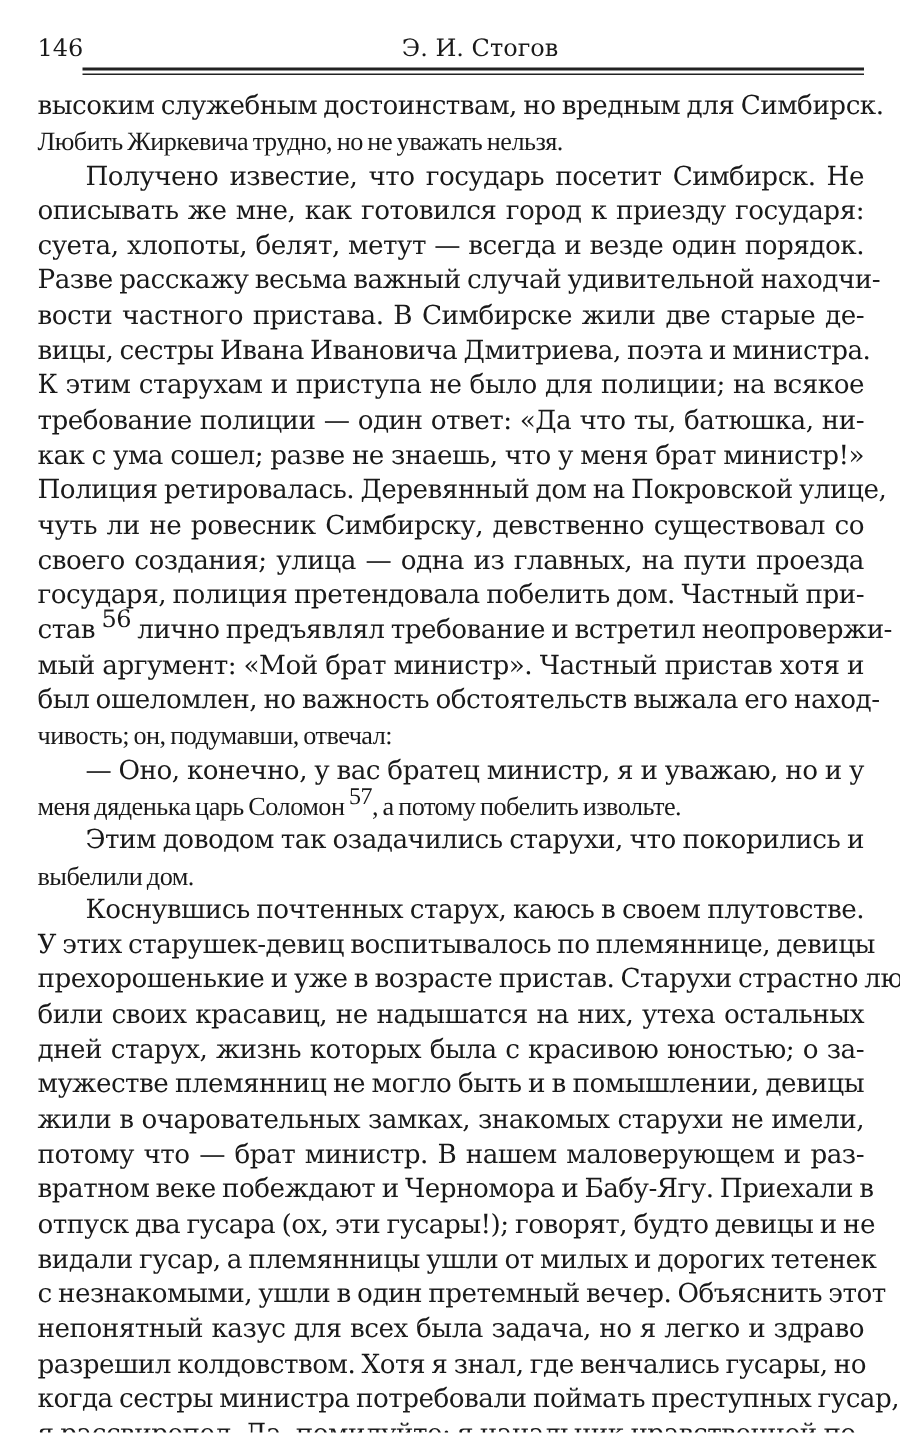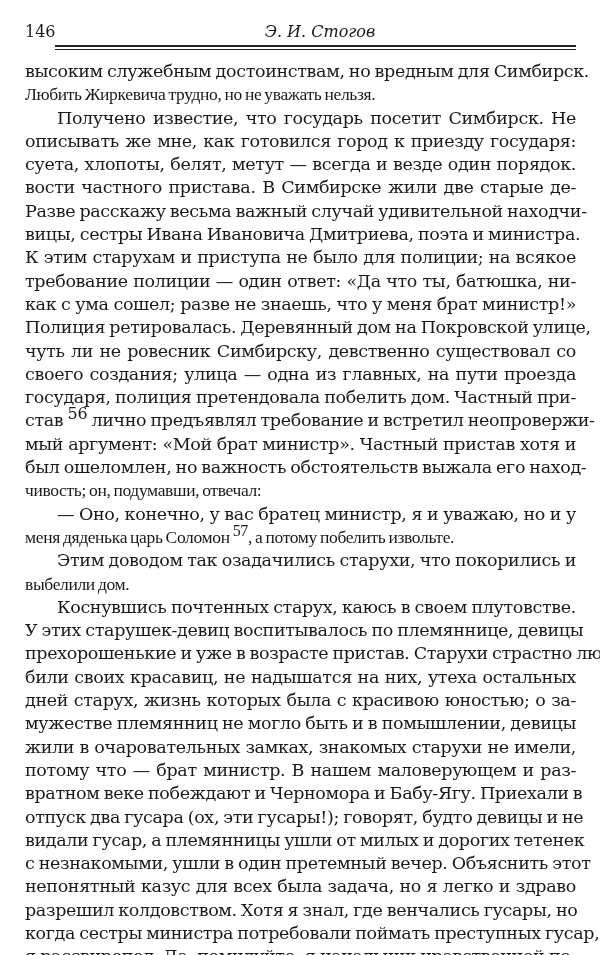--- a/index.html
+++ b/index.html
@@ -1,20 +1,20 @@
 <!DOCTYPE html>
 <html><head>
 <meta charset="utf-8">
 <style>
   html, body { margin: 0; padding: 0; background: #ffffff; }
   body { width: 600px; height: 955px; overflow: hidden; position: relative;
          font-family: "DejaVu Serif", "Liberation Serif", serif; color: #1a1a1a; }
   .page-num { position: absolute; left: 25px; top: 22px; font-size: 16px; text-align: right; }
   .running-head { position: absolute; left: 0; right: 0; top: 22px; text-align: center;
-                  font-size: 16px; font-style: italic; padding-left: 40px; }
+                  font-size: 16px; padding-left: 40px; }
   .rule { position: absolute; left: 55px; width: 521px; top: 45px; height: 5px;
           border-top: 2px solid #222; border-bottom: 1px solid #222; box-sizing: border-box; }
   .body-text { position: absolute; left: 25px; top: 60px; width: 551px; }
   .line { display: block; height: 23.3px; line-height: 23.3px; font-size: 17.5px;
           white-space: nowrap; text-align: justify; text-align-last: justify; letter-spacing: -0.35px; word-spacing: -1px; }
   .line.last { text-align-last: left; font-family: Liberation Serif, serif; }
   .line.indent { padding-left: 32px; }
   sup { font-size: 16px; line-height: 0; vertical-align: 7px; }
 </style>
 </head>
@@ -23,22 +23,22 @@
 <div>
   <span class="page-num">146</span>
   <div class="running-head">Э. И. Стогов</div>
   <div class="rule"></div>
   <div class="body-text" id="body-text">
       <span class="line">высоким служебным достоинствам, но вредным для Симбирск.</span>
       <span class="line last">Любить Жиркевича трудно, но не уважать нельзя.</span>
       <span class="line indent">Получено известие, что государь посетит Симбирск. Не</span>
       <span class="line">описывать же мне, как готовился город к приезду государя:</span>
       <span class="line">суета, хлопоты, белят, метут — всегда и везде один порядок.</span>
+      <span class="line">Разве расскажу весьма важный случай удивительной находчи-</span>
       <span class="line">вости частного пристава. В Симбирске жили две старые де-</span>
-      <span class="line">Разве расскажу весьма важный случай удивительной находчи-</span>
       <span class="line">вицы, сестры Ивана Ивановича Дмитриева, поэта и министра.</span>
       <span class="line">К этим старухам и приступа не было для полиции; на всякое</span>
       <span class="line">требование полиции — один ответ: «Да что ты, батюшка, ни-</span>
       <span class="line">как с ума сошел; разве не знаешь, что у меня брат министр!»</span>
       <span class="line">Полиция ретировалась. Деревянный дом на Покровской улице,</span>
       <span class="line">чуть ли не ровесник Симбирску, девственно существовал со</span>
       <span class="line">своего создания; улица — одна из главных, на пути проезда</span>
       <span class="line">государя, полиция претендовала побелить дом. Частный при-</span>
       <span class="line"><span>став</span> <sup>56</sup> <span>лично предъявлял требование и встретил неопровержи-</span></span>
       <span class="line">мый аргумент: «Мой брат министр». Частный пристав хотя и</span>

